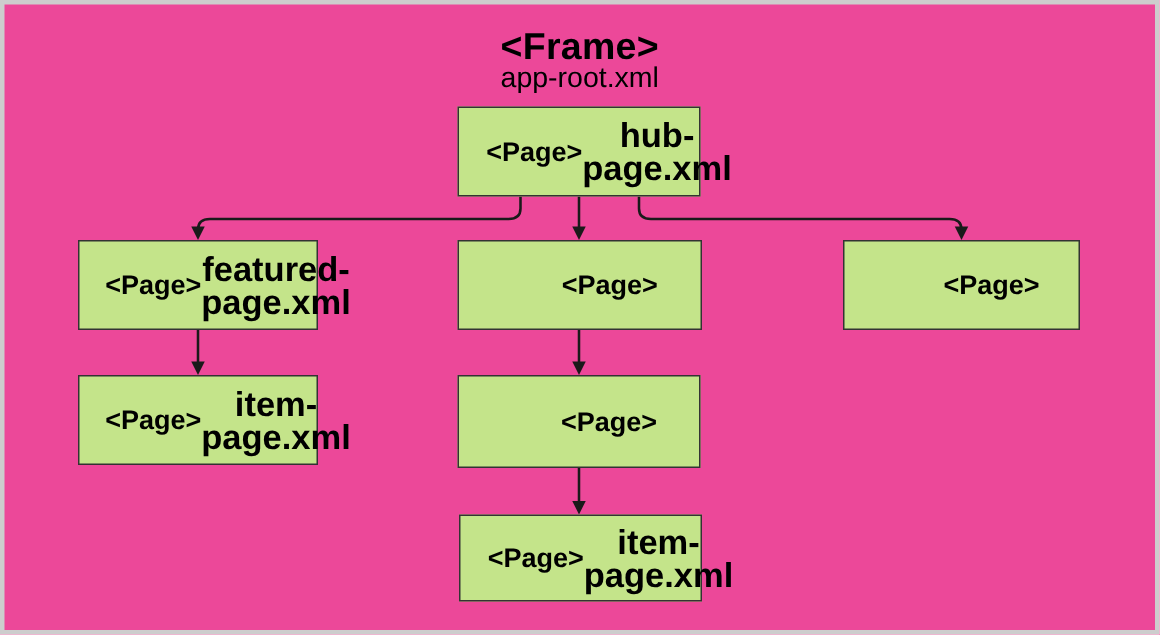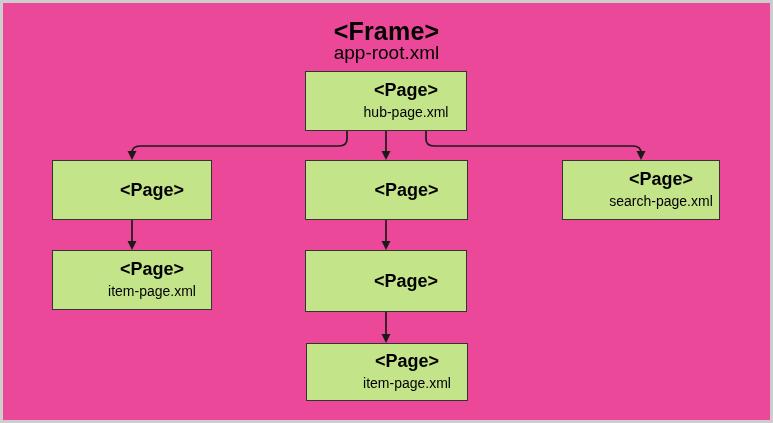--- a/index.html
+++ b/index.html
@@ -31,30 +31,30 @@
     font-size: 19px;
     color: #000000;
   }
 
   .node {
     position: absolute;
     box-sizing: border-box;
     background: #c4e48a;
     border: 1.6px solid #333333;
     display: flex;
-    flex-direction: column;
+    flex-direction: row;
     align-items: center;
     justify-content: center;
     color: #000000;
     line-height: 22px;
     text-align: center;
     padding-left: 40px;
   }
   .node .tag  { font-size: 18px; font-weight: bold; }
-  .node .file { font-size: 14px; }
+  .node .file { font-size: 23px; font-weight: bold; }
 
   .connectors {
     position: absolute;
     top: 0; left: 0;
     pointer-events: none;
   }
   .connectors path {
     fill: none;
     stroke: #1a1a1a;
     stroke-width: 1.7;
@@ -93,29 +93,29 @@
     <polygon points="386,343 381.5,334 390.5,334"></polygon>
   </svg>
 
   <div class="node" style="left:305px; top:71px; width:162px; height:60px">
     <div class="tag">&lt;Page&gt;</div>
     <div class="file">hub-page.xml</div>
   </div>
 
   <div class="node" style="left:52px; top:160px; width:160px; height:60px">
     <div class="tag">&lt;Page&gt;</div>
+    <div class="file">featured-page.xml</div>
   </div>
 
   <div class="node" style="left:305px; top:160px; width:163px; height:60px">
     <div class="tag">&lt;Page&gt;</div>
   </div>
 
   <div class="node" style="left:562px; top:160px; width:158px; height:60px">
     <div class="tag">&lt;Page&gt;</div>
-    <div class="file">search-page.xml</div>
   </div>
 
   <div class="node" style="left:52px; top:250px; width:160px; height:60px">
     <div class="tag">&lt;Page&gt;</div>
     <div class="file">item-page.xml</div>
   </div>
 
   <div class="node" style="left:305px; top:250px; width:162px; height:62px">
     <div class="tag">&lt;Page&gt;</div>
   </div>

